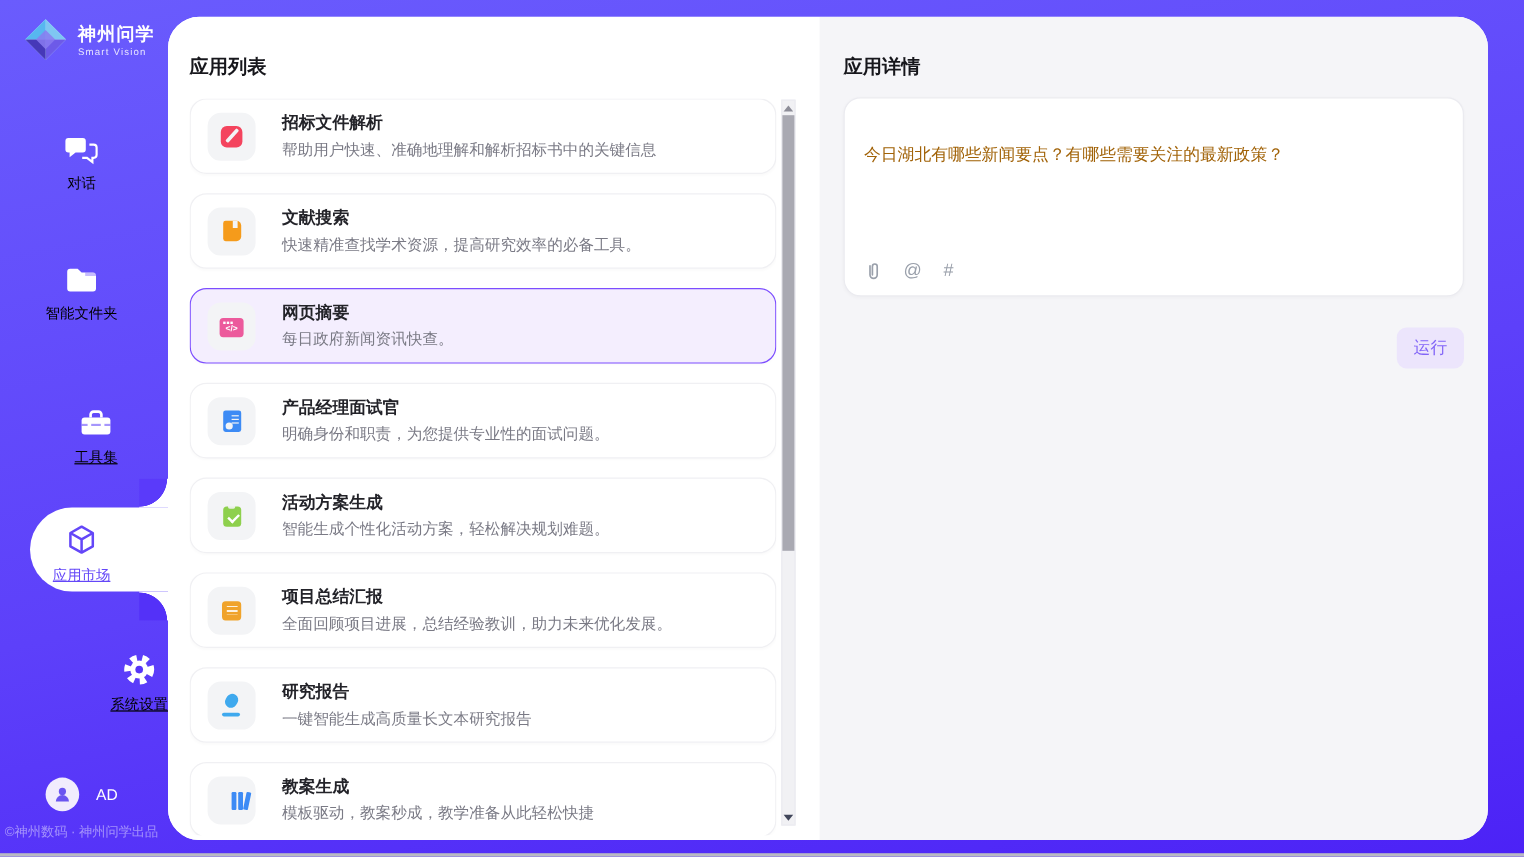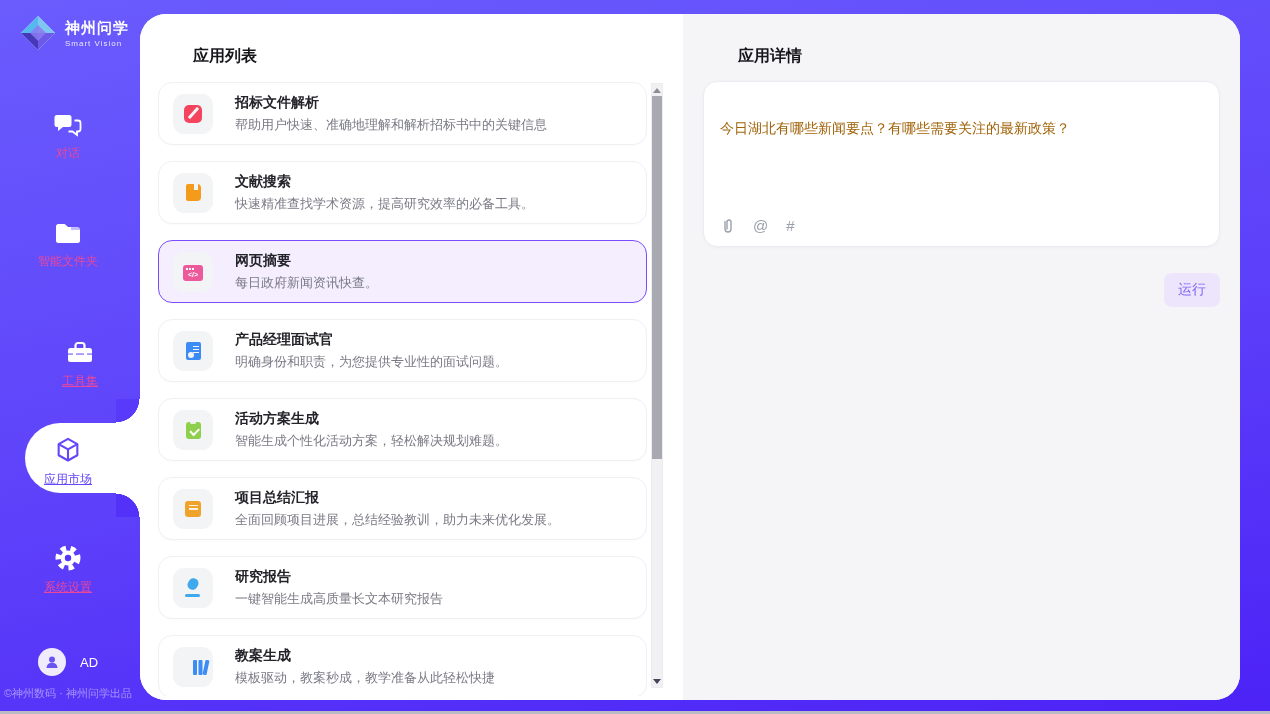--- a/index.html
+++ b/index.html
@@ -13,48 +13,48 @@
 
   
   .sidebar { position:absolute; left:0; top:0; width:140px; height:714px; }
   .logo { position:absolute; left:18px; top:13px; display:flex; align-items:center; gap:7px; }
   .logo-mark { width:40px; height:40px; }
   .logo-text-cn { color:#fff; font-size:15px; font-weight:bold; letter-spacing:1px; }
   .logo-text-en { color:#e8e6ff; font-size:8px; letter-spacing:1px; margin-top:1px; }
 
   .nav-item { position:absolute; left:0; width:136px; text-align:center; cursor:pointer; }
   .nav-icon { display:flex; justify-content:center; margin-bottom:7px; }
-  .nav-label { color:#ec4899; font-size:12px; }
+  .nav-label { color:#000000; font-size:12px; }
   .nav-label.underlined { text-decoration:underline; }
 
   .nav-chat { top:112px; }
   .nav-folder { top:222px; }
   .nav-toolbox { top:340px;padding-left:24px; }
   .nav-market { top:436px; }
-  .nav-settings { top:544px; }
+  .nav-settings { top:544px;margin-left:48px; }
 
   .active-blob { position:absolute; left:25px; top:423px; width:115px; height:70px;
     background:#fff; border-radius:35px 0 0 35px; }
   .active-blob::before { content:''; position:absolute; right:0; top:-24px; width:24px; height:24px;
     background:radial-gradient(circle 24px at 0 0, #5a3afa 0 23px, #fff 23.5px); }
   .active-blob::after { content:''; position:absolute; right:0; bottom:-24px; width:24px; height:24px;
     background:radial-gradient(circle 24px at 0 100%, #5431f8 0 23px, #fff 23.5px); }
   .nav-market .nav-label { color:#6447f8; }
 
   .user-row { position:absolute; left:38px; top:648px; display:flex; align-items:center; gap:14px; }
   .avatar { width:28px; height:28px; border-radius:50%; background:#f1ecfd; display:flex; align-items:center; justify-content:center; }
   .user-name { color:#fff; font-size:13px; }
   .side-footer { position:absolute; left:4px; top:686px; width:132px; color:rgba(255,255,255,0.45); font-size:11px; white-space:nowrap; }
 
   
   .main { position:absolute; left:140px; top:14px; width:1100px; height:686px;
     border-radius:26px; overflow:hidden; display:flex; background:#fff; }
   .list-col { width:543px; background:#fff; position:relative; padding:32px 0 0 18px; }
   .detail-col { flex:1; background:#f5f5f8; position:relative; padding:32px 20px 0 20px; }
-  .col-title { font-size:16px; font-weight:bold; color:#17171c;margin-left:35px; }
+  .col-title { font-size:16px; font-weight:bold; color:#17171c; }
 
   
   .cards { position:absolute; left:18px; top:68px; width:489px; bottom:4px; overflow:hidden; }
   .app-card { height:63px; border:1px solid #f0f0f3; border-radius:14px; background:#fff;
     display:flex; align-items:center; gap:22px; padding:0 14px; margin-bottom:16px; cursor:pointer;
     box-shadow:0 1px 2px rgba(20,20,40,0.02); }
   .app-card.selected { background:#f4eefe; border-color:#7c4dff; }
   .app-icon-box { width:40px; height:40px; border-radius:11px; background:#f3f4f6;
     display:flex; align-items:center; justify-content:center; flex:none; }
   .app-name { font-size:14px; font-weight:bold; color:#232329; }

